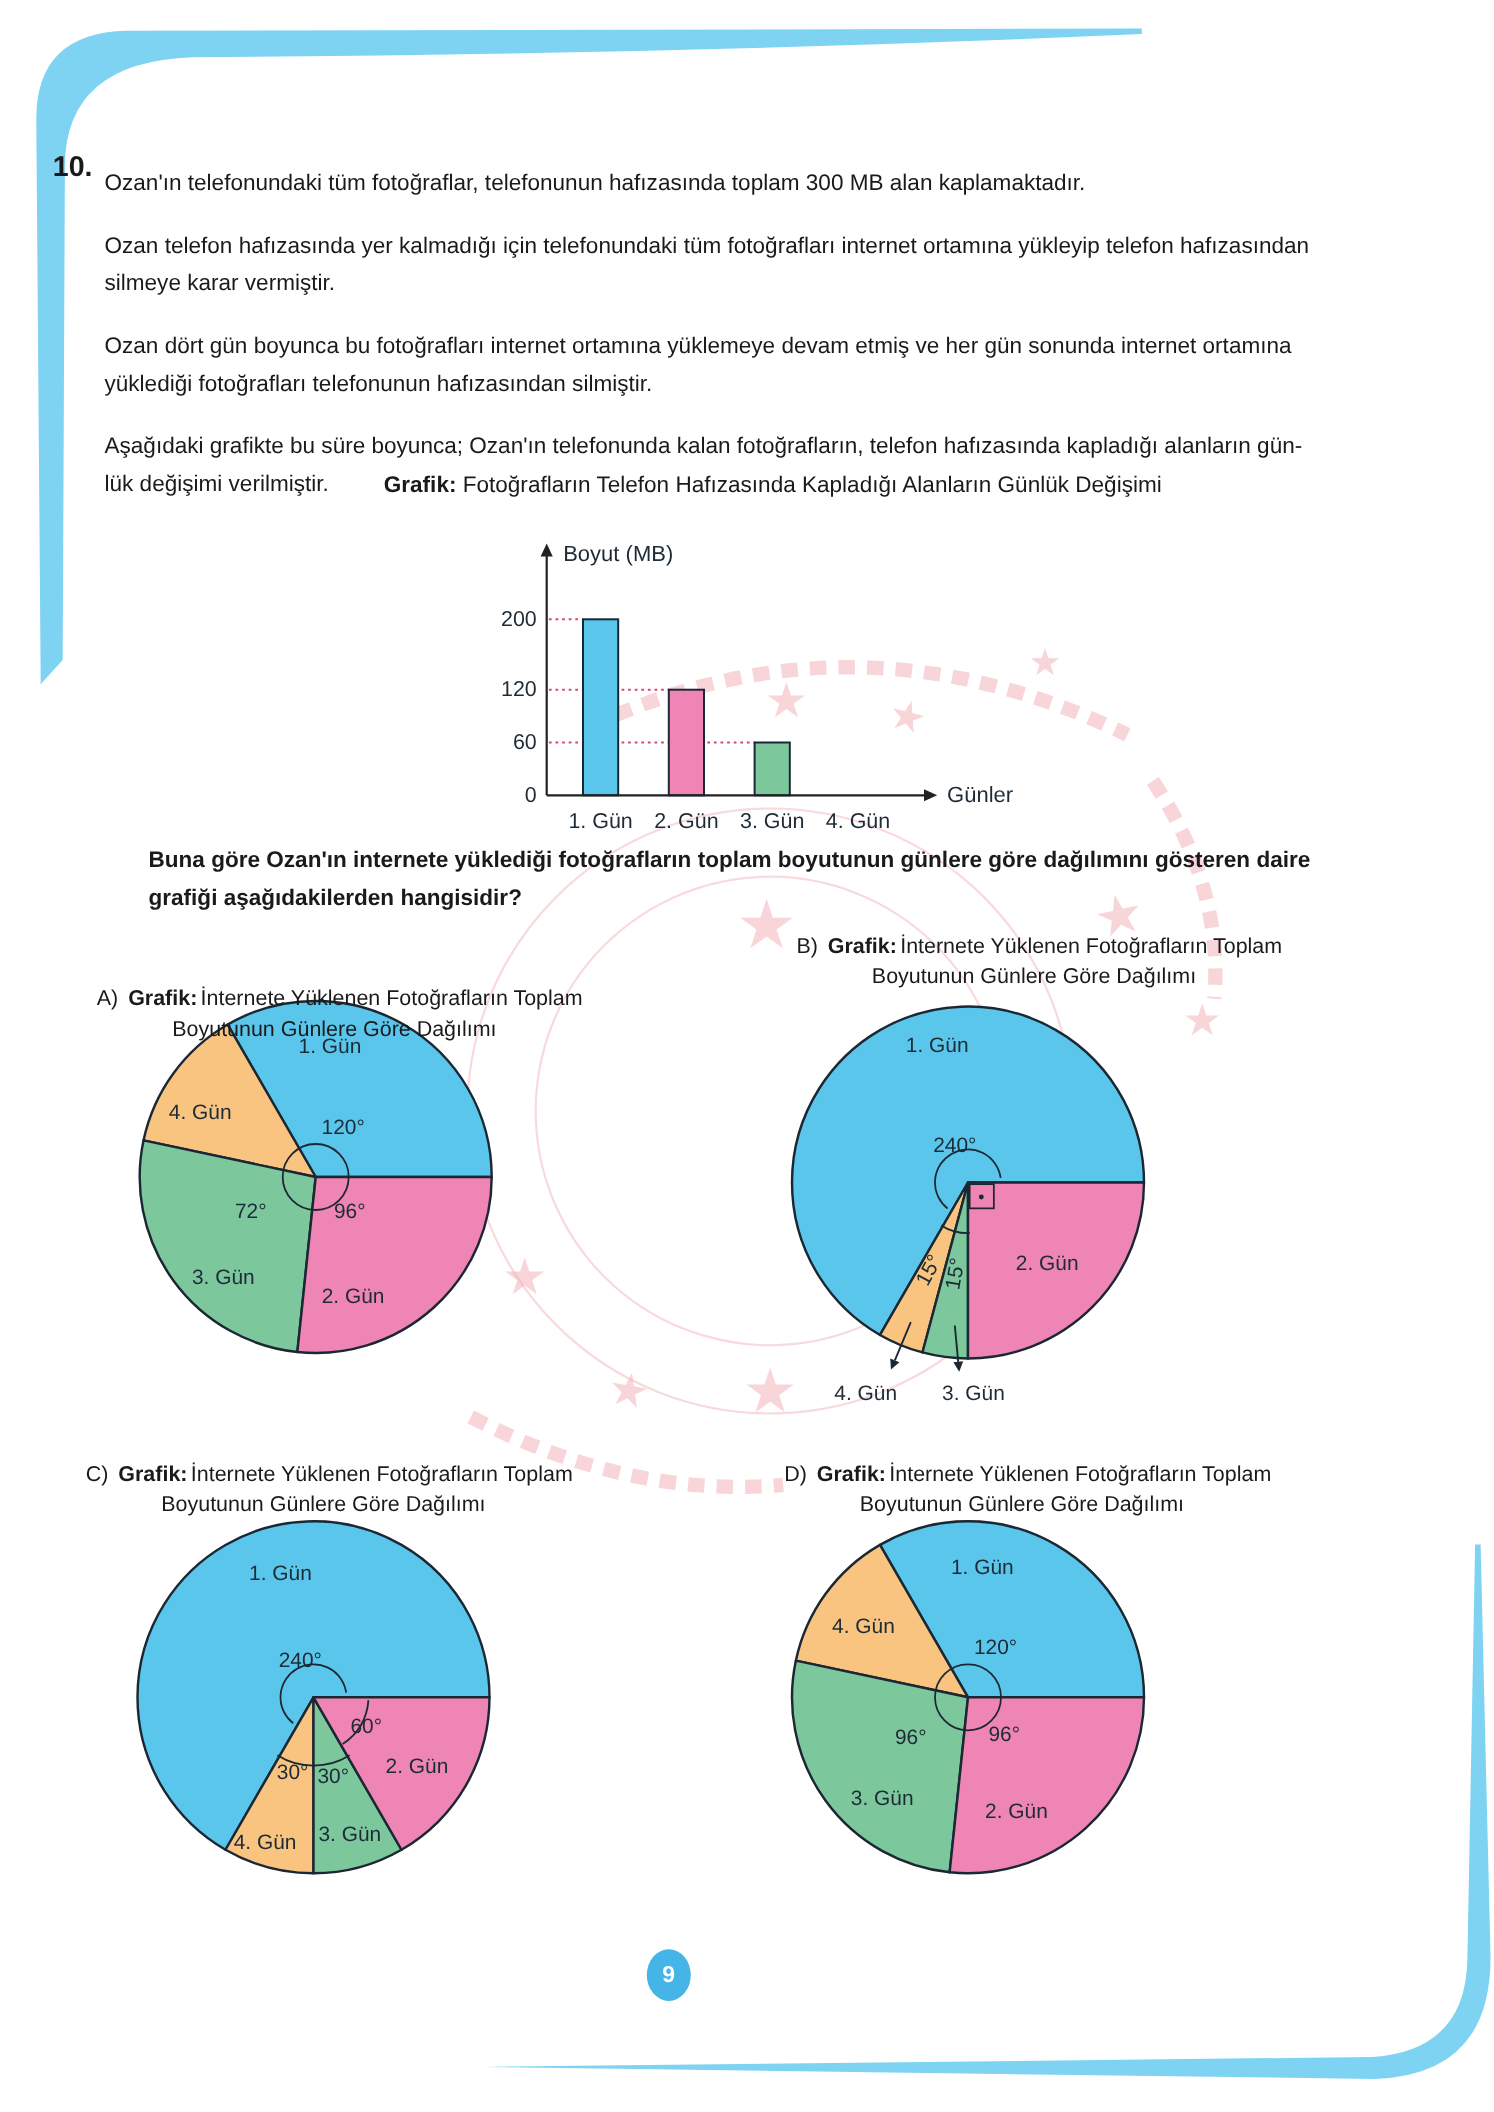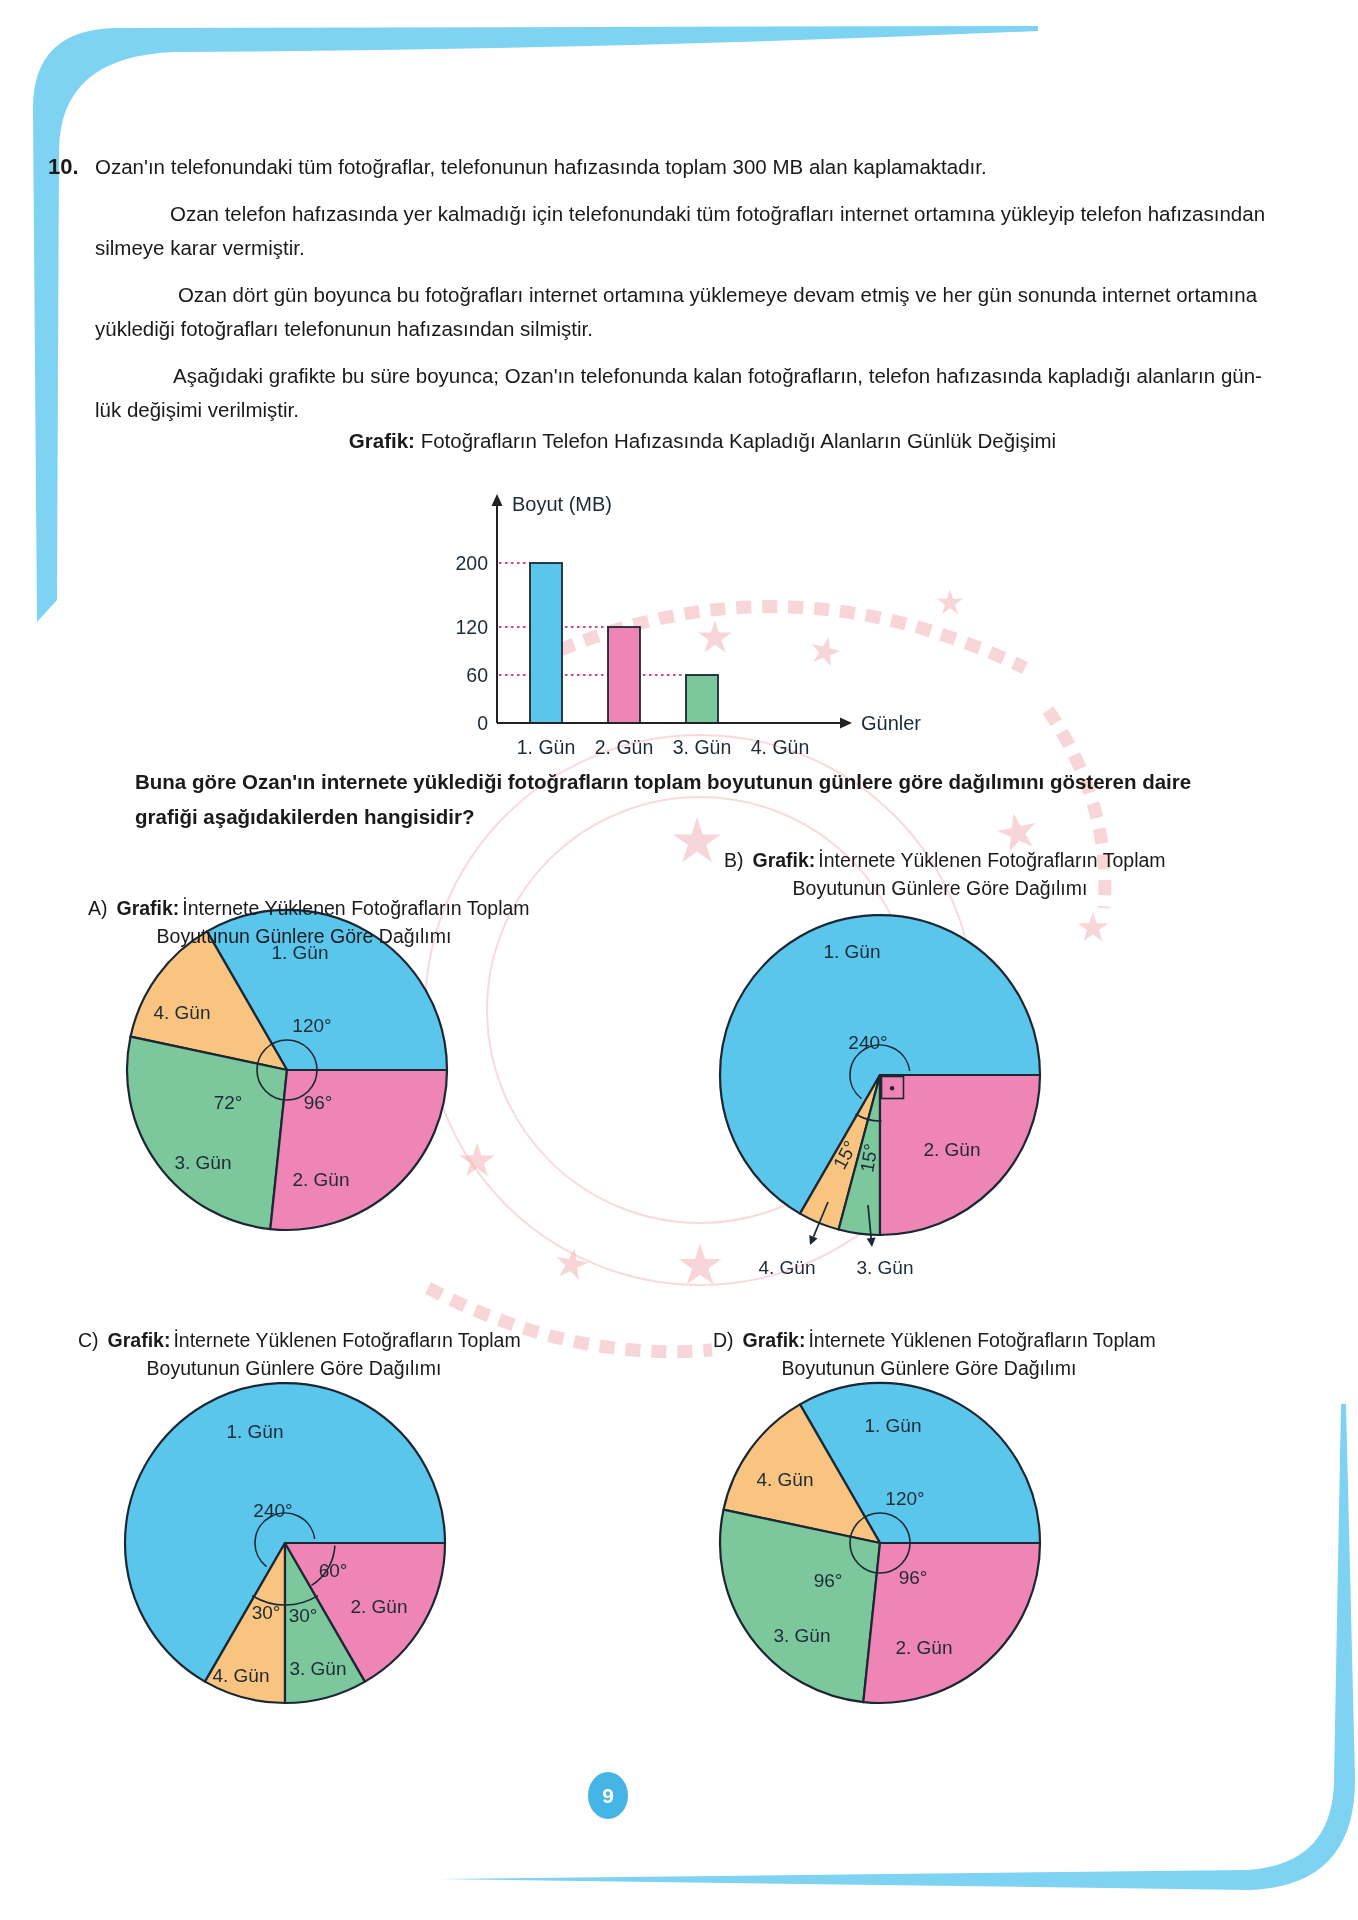--- a/index.html
+++ b/index.html
@@ -5,24 +5,24 @@
   html,body{margin:0;padding:0;background:#ffffff;}
   .canvas{position:relative;width:1358px;height:1920px;background:#fff;overflow:hidden;
           font-family:"Liberation Sans","DejaVu Sans",sans-serif;color:#1a1a1a;}
   .layer{position:absolute;left:0;top:0;width:1358px;height:1920px;pointer-events:none;}
   #decor-layer{z-index:0;} #chart-layer{z-index:1;}
   .textblock{z-index:2;}
   .swoosh{fill:var(--swoosh);}
   .wm-line{stroke:var(--watermark);fill:none;opacity:.5;}
   .wm-circle{stroke:var(--watermark);fill:none;opacity:.45;}
   .wm-star{fill:var(--watermark);opacity:.5;font-family:"DejaVu Sans",sans-serif;text-anchor:middle;}
-  #q-number{position:absolute;left:48px;top:150px;font-weight:bold;font-size:22px;line-height:34px;}
+  #q-number{position:absolute;left:48px;top:134px;font-weight:bold;font-size:26px;line-height:34px;}
   #q-text{position:absolute;left:95px;top:150px;width:1245px;font-size:20.5px;}
   .pline{height:34px;line-height:34px;white-space:nowrap;}
-  .pgap{margin-top:13px;text-align:center;}
+  .pgap{margin-top:23px;}
   #bar-caption{position:absolute;left:95px;top:429px;width:1215px;text-align:center;font-size:20.5px;}
   #stem{position:absolute;left:95px;top:764px;font-weight:bold;font-size:20.5px;}
   .stem-line{height:35px;line-height:35px;white-space:nowrap;margin-left:40px;}
   .opt{position:absolute;width:432px;font-size:19.5px;line-height:24px;}
   .opt .l1{white-space:nowrap;}
   .opt .l2{text-align:center;margin-top:4px;}
   .opt .letter{margin-right:9px;}
   .opt b{margin-right:3px;}
   #opt-a{left:88px;top:896px;}
   #opt-b{left:724px;top:848px;}

